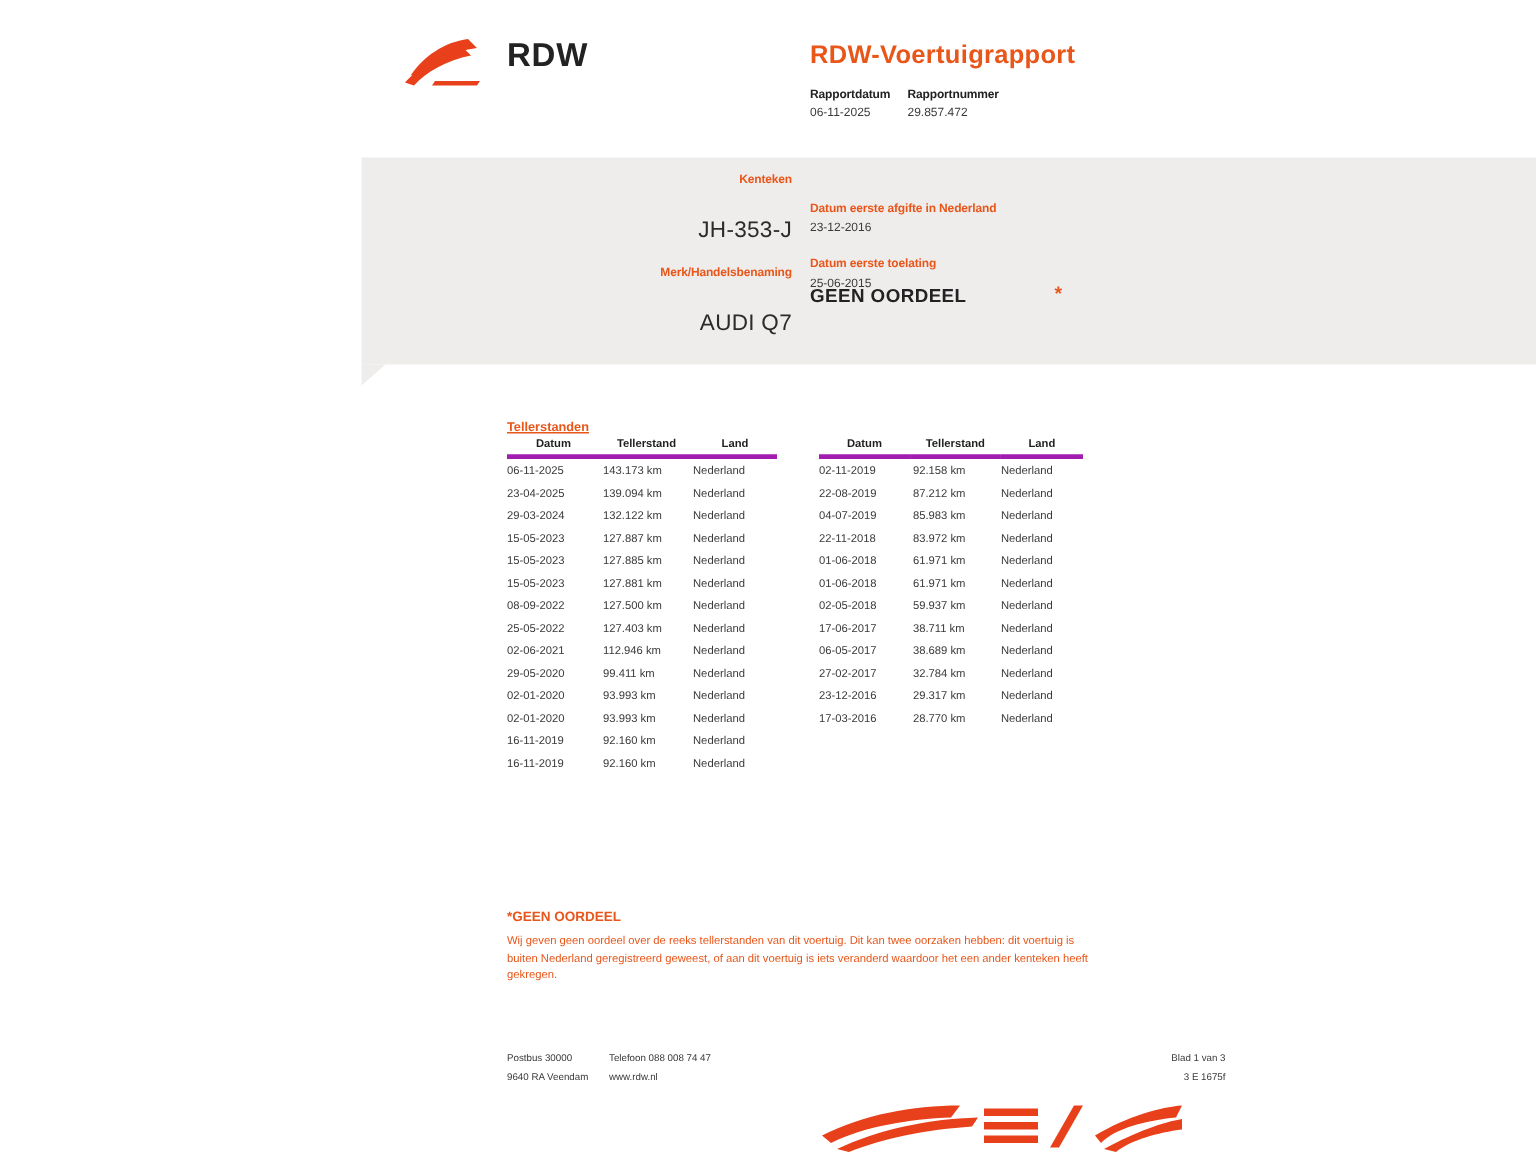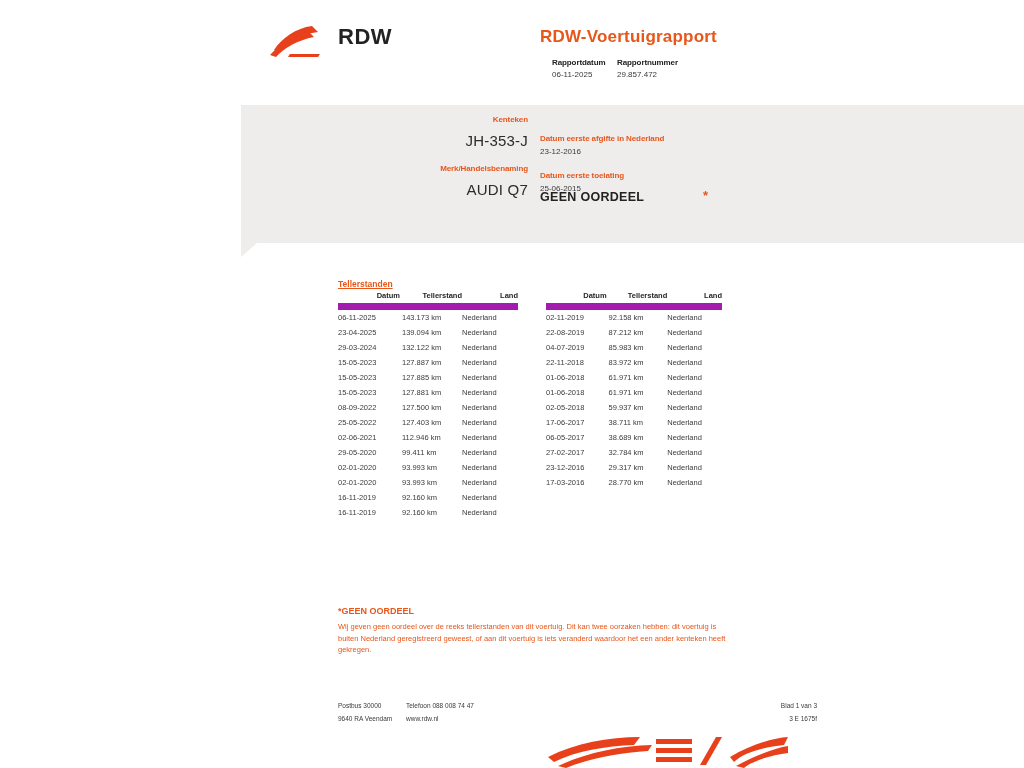--- a/index.html
+++ b/index.html
@@ -45,21 +45,21 @@
   }
   .hdr-meta {
     position: absolute;
     left: 540px; top: 58px;
     width: 260px;
     font-size: 8px;
   }
   .hdr-meta .cols {
     display: flex;
   }
-  .hdr-meta .c1 { width: 65px; margin-left: 12px; }
+  .hdr-meta .c1 { width: 65px; }
   .hdr-meta .lbl {
     font-weight: bold;
     color: #222;
     font-size: 8px;
     letter-spacing: -0.1px;
   }
   .hdr-meta .val {
     color: #3a3a3a;
     font-size: 8px;
     margin-top: 3px;
@@ -81,21 +81,21 @@
   }
   .lbl-o {
     color: #e8561a;
     font-weight: bold;
     font-size: 8px;
     letter-spacing: -0.1px;
   }
   .val-big {
     color: #2b2b2b;
     font-size: 15px;
-    margin-top: 8px;
+    margin-top: 21px;
     letter-spacing: 0.2px;
   }
   .val-small {
     color: #3a3a3a;
     font-size: 8px;
     margin-top: 4px;
   }
   .p-col-l { position: absolute; left: 338px; top: 115px; width: 190px; text-align: right; }
   .p-col-r { position: absolute; left: 540px; top: 115px; width: 220px; margin-top: 19px; }
   .block-gap { height: 15px; }
@@ -130,23 +130,23 @@
     border-collapse: collapse;
     font-size: 7.5px;
     color: #3a3a3a;
   }
   table.tel.left { left: 338px; top: 291px; width: 180px; }
   table.tel.right { left: 546px; top: 291px; width: 176px; }
   table.tel th {
     font-size: 7.5px;
     font-weight: bold;
     color: #1f1f1f;
-    text-align: right;
+    text-align: center;
     padding: 0 0 3px 0;
-    border-bottom: 7px solid #a21caf;
+    border-bottom: 3px solid #a21caf;
   }
   table.tel th.c-date { width: 62px; }
   table.tel th.c-mil  { width: 62px; }
   table.tel th.c-land { width: 56px; }
   table.tel td {
     padding: 3px 0 3px 0;
     vertical-align: top;
     white-space: nowrap;
   }
   table.tel td.c-mil { padding-left: 2px; }

